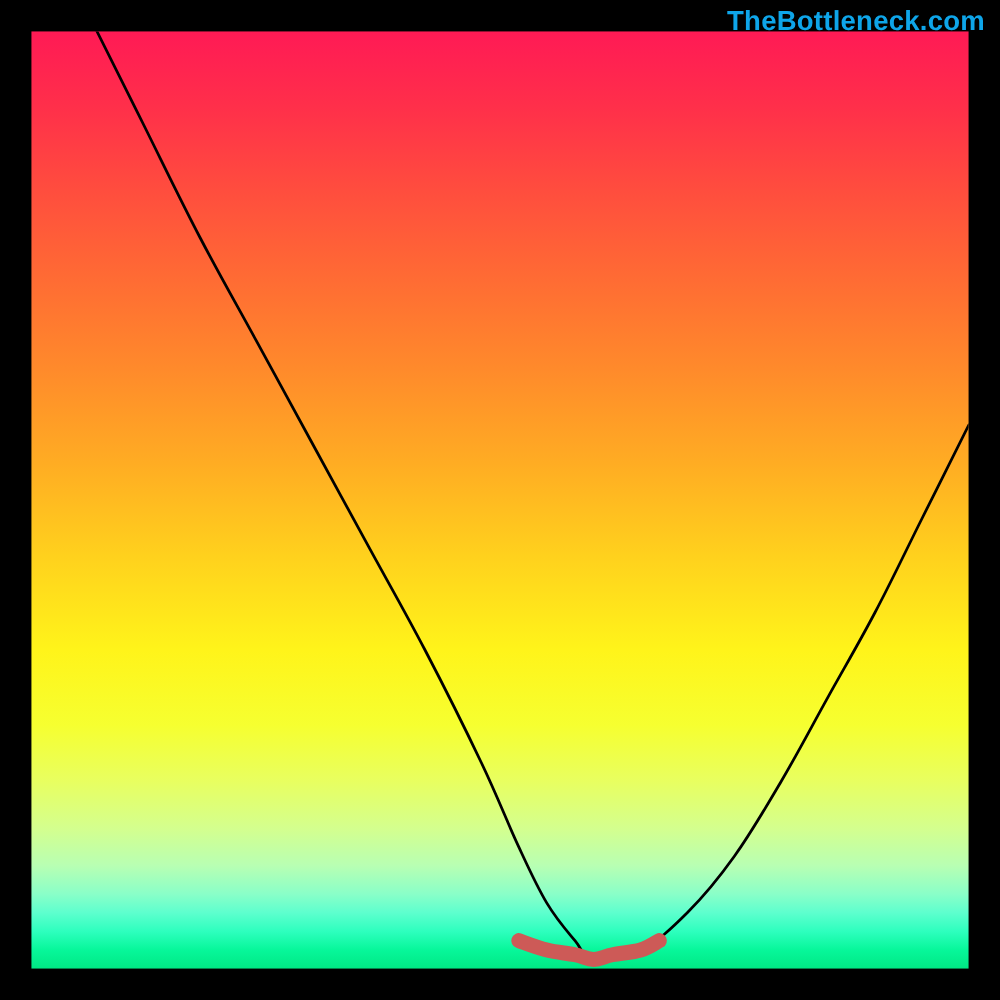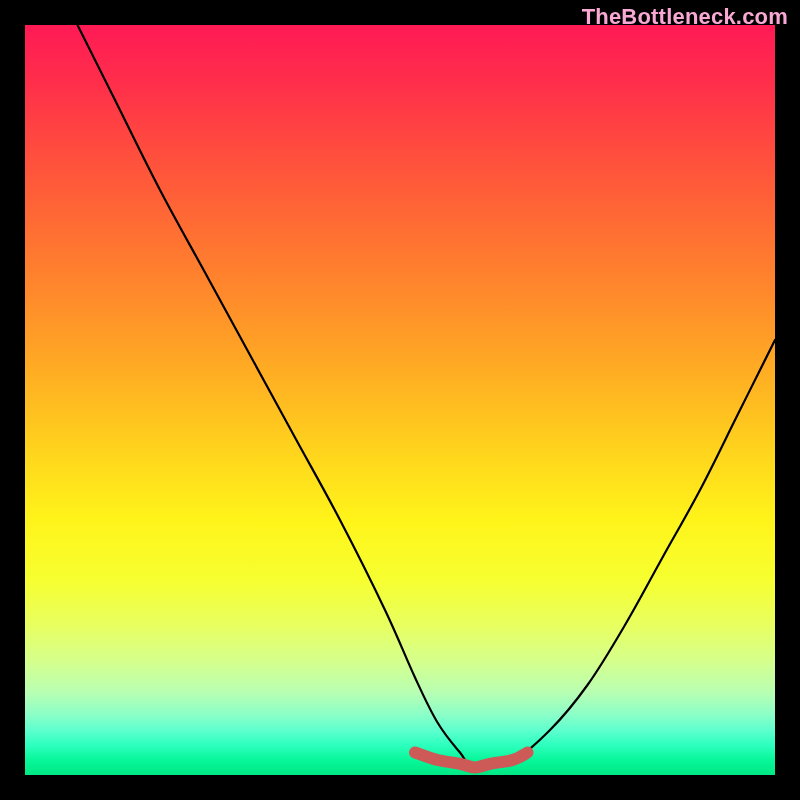--- a/index.html
+++ b/index.html
@@ -10,21 +10,21 @@
     height: 800px;
     background: #000;
   }
   .watermark {
     position: absolute;
     top: 4px;
     right: 12px;
     font-family: Arial, Helvetica, sans-serif;
     font-size: 22px;
     font-weight: 600;
-    color: #f9a8d4;
+    color: #0ea5e9;
     letter-spacing: 0.2px;
     z-index: 10;
   }
   .plot-area {
     position: absolute;
     left: 25px;
     top: 25px;
     width: 750px;
     height: 750px;
     overflow: hidden;

